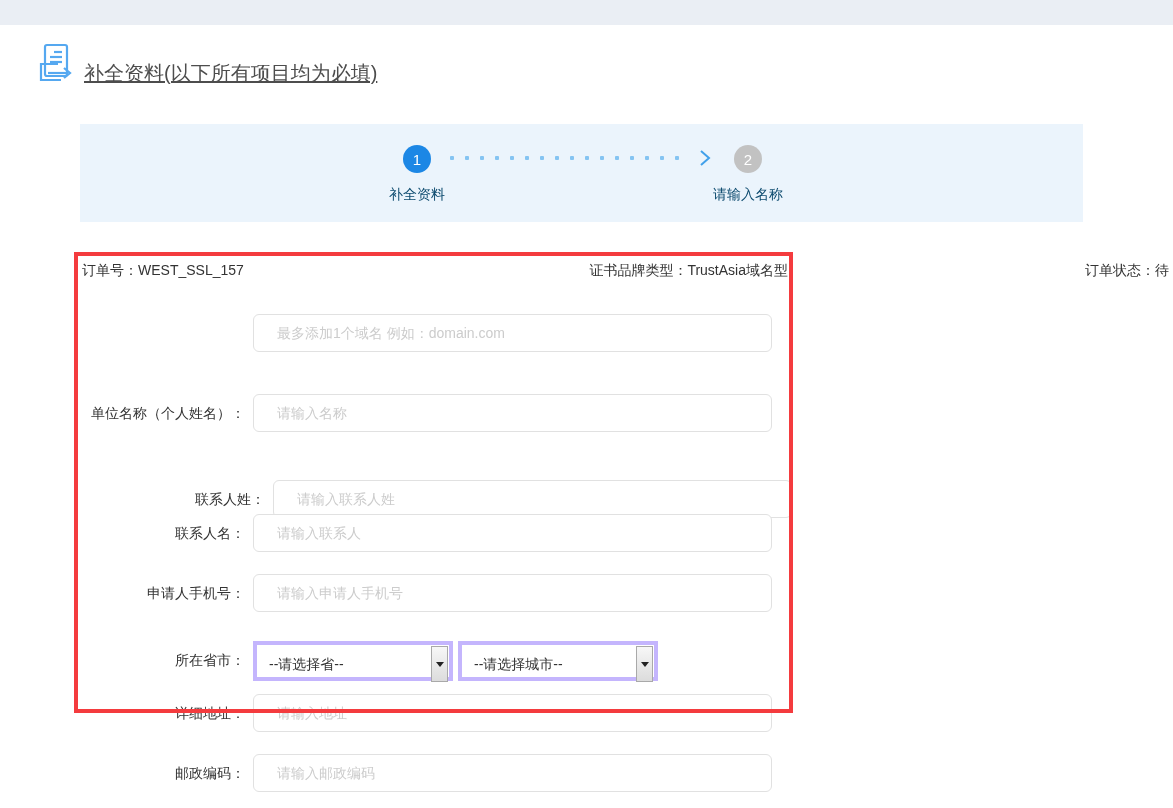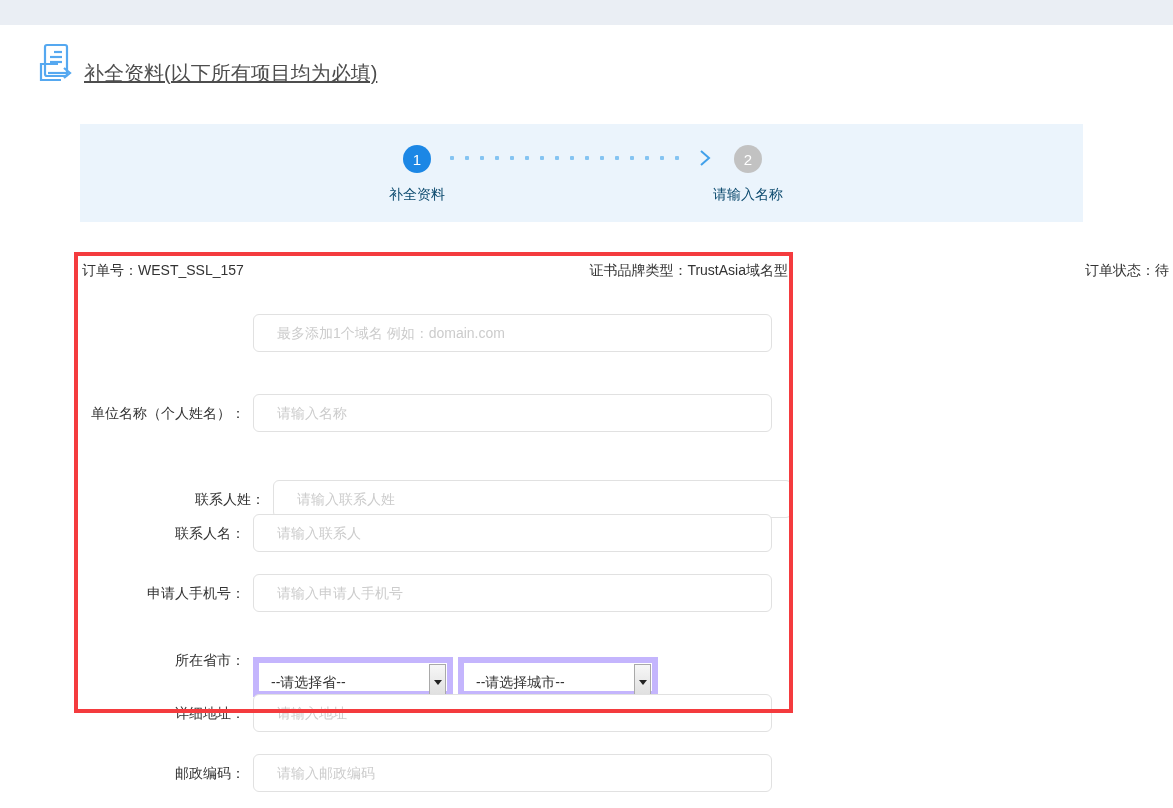--- a/index.html
+++ b/index.html
@@ -30,21 +30,21 @@
   .order-status { left:1085px; width:88px; overflow:hidden; }
 
   .form-row { position:absolute; left:0; width:1173px; height:40px; }
   .form-label { position:absolute; left:0; top:0; width:245px; height:38px; line-height:38px;
     text-align:right; font-size:14px; color:#333; white-space:nowrap; }
   .text-input { position:absolute; left:253px; top:0; width:519px; height:38px;
     border:1px solid #e1e1e1; border-radius:6px; background:#fff; font-size:14px; color:#333;
     padding:0 23px; outline:none; font-family:inherit; }
   .text-input::placeholder { color:#ccc; opacity:1; }
 
-  .select { position:absolute; top:16px; width:200px; height:40px; border:6px solid #c4b5fd;
+  .select { position:absolute; top:0; width:200px; height:40px; border:4px solid #c4b5fd;
     background:#fff; cursor:default; }
   .select-province { left:253px; }
   .select-city { left:458px; }
   .select .select-value { position:absolute; left:12px; top:0; height:38px; line-height:38px;
     font-size:14px; color:#333; white-space:nowrap; }
   .select-btn { position:absolute; right:1px; top:1px; width:17px; height:36px;
     background:linear-gradient(#f7f7f7,#dcdcdc); border:1px solid #a9a9a9;
     display:flex; align-items:center; justify-content:center; }
   .tri { width:0; height:0; border-left:4px solid transparent; border-right:4px solid transparent;
     border-top:5px solid #222; }

